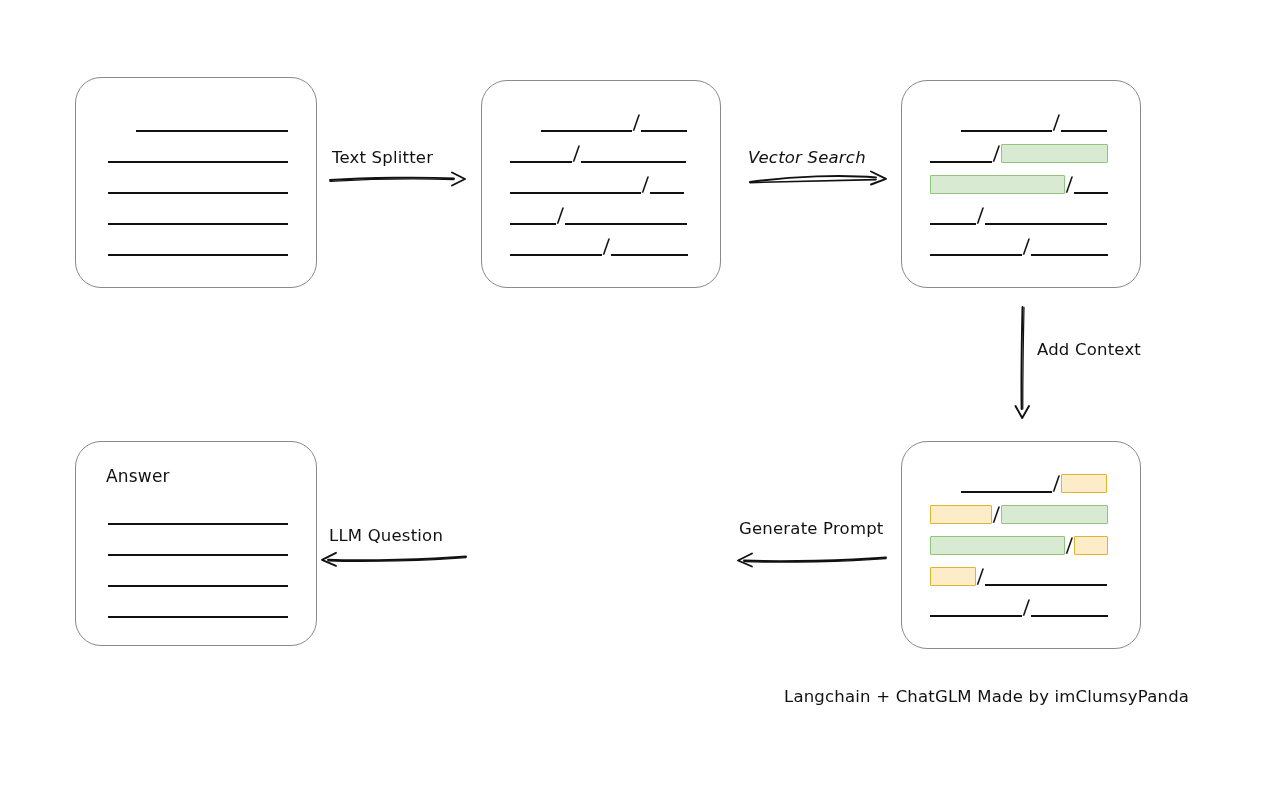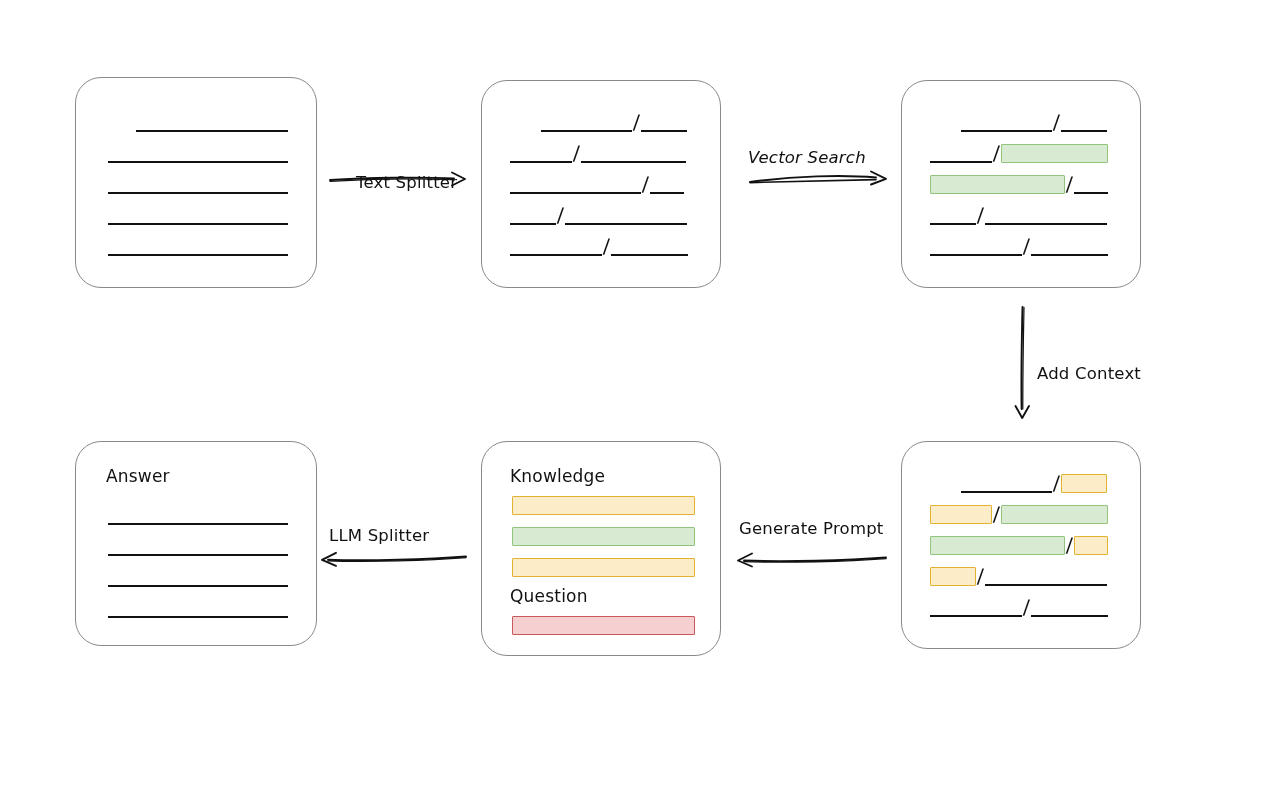--- a/index.html
+++ b/index.html
@@ -135,21 +135,21 @@
     </div>
   </div>
 
   <div class="arrow" style="left:328px; top:168px;">
     <svg width="140" height="22" viewBox="0 0 140 22">
       <path d="M2,12 C40,9.5 95,9 126,10.5" fill="none" stroke="#111111" stroke-width="1.9" stroke-linecap="round"></path>
       <path d="M2,13.4 C40,11.2 95,10.6 126,11.6" fill="none" stroke="#111111" stroke-width="1.2" stroke-linecap="round"></path>
       <path d="M124,4.5 L137,11 L124,17.5" fill="none" stroke="#111111" stroke-width="1.9" stroke-linejoin="round" stroke-linecap="round"></path>
     </svg>
   </div>
-  <div class="arrow-label" style="left:356px; top:148px;margin-top:25px;">Text Splitter</div>
+  <div class="arrow-label" style="left:332px; top:148px;">Text Splitter</div>
 
   <div class="card" style="left:481px; top:80px; width:240px; height:208px;">
     <div class="rows">
       <div class="row" style="left:28px; top:30px;">
         <div class="seg-line" style="margin-left:31px; width:91px;"></div>
         <span class="slash">/</span>
         <div class="seg-line" style="width:46px;"></div>
       </div>
       <div class="row" style="left:28px; top:61px;">
         <div class="seg-line" style="width:62px;"></div>
@@ -213,21 +213,21 @@
     </div>
   </div>
 
   <div class="arrow" style="left:1010px; top:305px;">
     <svg width="26" height="115" viewBox="0 0 26 115">
       <path d="M12.5,2 C11.6,40 11.2,75 11.6,104" fill="none" stroke="#111111" stroke-width="1.9" stroke-linecap="round"></path>
       <path d="M14,2.4 C13.2,40 12.8,75 12.8,104" fill="none" stroke="#111111" stroke-width="1.2" stroke-linecap="round"></path>
       <path d="M5.5,101 L12.2,113 L19,101" fill="none" stroke="#111111" stroke-width="1.9" stroke-linejoin="round" stroke-linecap="round"></path>
     </svg>
   </div>
-  <div class="arrow-label" style="left:1037px; top:364px;">Add Context</div>
+  <div class="arrow-label" style="left:1037px; top:340px;">Add Context</div>
 
   <div class="card" style="left:901px; top:441px; width:240px; height:208px;">
     <div class="rows">
       <div class="row" style="left:28px; top:30px;">
         <div class="seg-line" style="margin-left:31px; width:91px;"></div>
         <span class="slash">/</span>
         <div class="seg-chip chip-yellow" style="width:46px;"></div>
       </div>
       <div class="row" style="left:28px; top:61px;">
         <div class="seg-chip chip-yellow" style="width:62px;"></div>
@@ -254,53 +254,43 @@
 
   <div class="arrow" style="left:736px; top:549px;">
     <svg width="152" height="22" viewBox="0 0 152 22">
       <path d="M150,8.5 C110,11.5 50,13 8,11.5" fill="none" stroke="#111111" stroke-width="1.9" stroke-linecap="round"></path>
       <path d="M150,9.6 C110,12.6 50,14 8,12.6" fill="none" stroke="#111111" stroke-width="1.3" stroke-linecap="round"></path>
       <path d="M16,4.5 L2,11.5 L16,17.5" fill="none" stroke="#111111" stroke-width="1.9" stroke-linejoin="round" stroke-linecap="round"></path>
     </svg>
   </div>
   <div class="arrow-label" style="left:739px; top:519px;text-align:right;">Generate Prompt</div>
 
-  <div class="card" style="left:481px; top:441px; width:240px; height:215px;">
-    <div class="card-label" style="left:28px; top:24px;">Knowledge</div>
-
-    <div class="bar chip-yellow" style="left:30px; top:54px; width:183px;"></div>
-    <div class="bar chip-green" style="left:30px; top:85px; width:183px;"></div>
-    <div class="bar chip-yellow" style="left:30px; top:116px; width:183px;"></div>
-
-    <div class="card-label" style="left:28px; top:144px;">Question</div>
-
-    <div class="bar chip-red" style="left:30px; top:174px; width:183px;"></div>
-  </div>
 
   <div class="arrow" style="left:320px; top:548px;">
     <svg width="148" height="22" viewBox="0 0 148 22">
       <path d="M146,8.5 C108,11.5 48,13.2 8,11.8" fill="none" stroke="#111111" stroke-width="1.9" stroke-linecap="round"></path>
       <path d="M146,9.6 C108,12.6 48,14.2 8,12.8" fill="none" stroke="#111111" stroke-width="1.3" stroke-linecap="round"></path>
       <path d="M16,4.8 L2,11.8 L16,17.8" fill="none" stroke="#111111" stroke-width="1.9" stroke-linejoin="round" stroke-linecap="round"></path>
     </svg>
   </div>
-  <div class="arrow-label" style="left:329px; top:526px;">LLM Splitter</div>
+  <div class="arrow-label" style="left:329px; top:526px;">LLM Question</div>
 
   <div class="card" style="left:75px; top:441px; width:242px; height:205px;">
     <div class="card-label" style="left:30px; top:24px;">Answer</div>
     <div class="rows">
       <div class="row" style="left:32px; top:62px;">
         <div class="seg-line" style="width:180px;"></div>
       </div>
       <div class="row" style="left:32px; top:93px;">
         <div class="seg-line" style="width:180px;"></div>
       </div>
       <div class="row" style="left:32px; top:124px;">
         <div class="seg-line" style="width:180px;"></div>
       </div>
       <div class="row" style="left:32px; top:155px;">
         <div class="seg-line" style="width:180px;"></div>
       </div>
     </div>
   </div>
 
+  <div class="footer" style="left:784px; top:687px;">Langchain + ChatGLM Made by imClumsyPanda</div>
 
 </div>
 
 </body></html>

